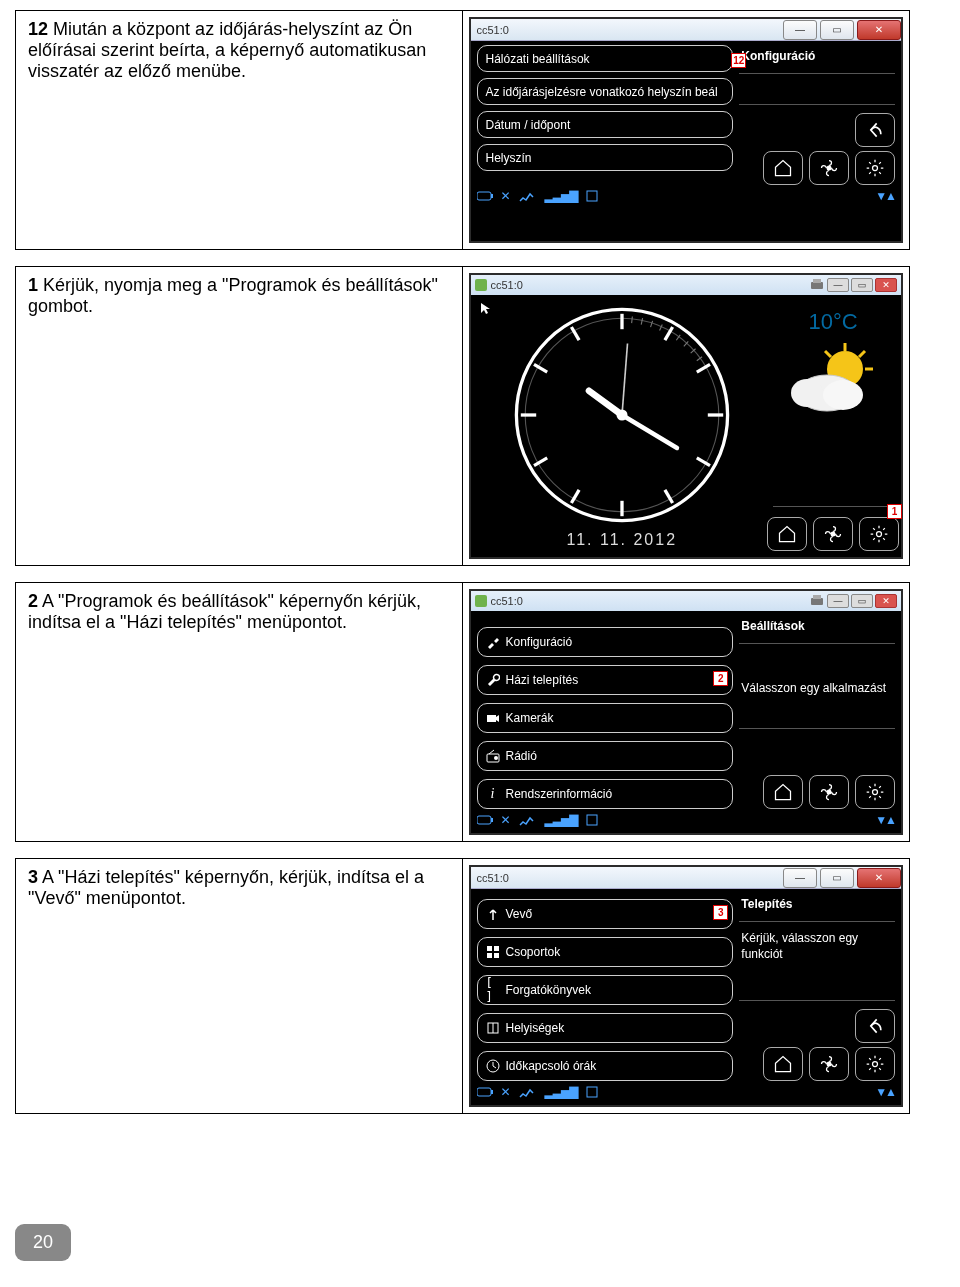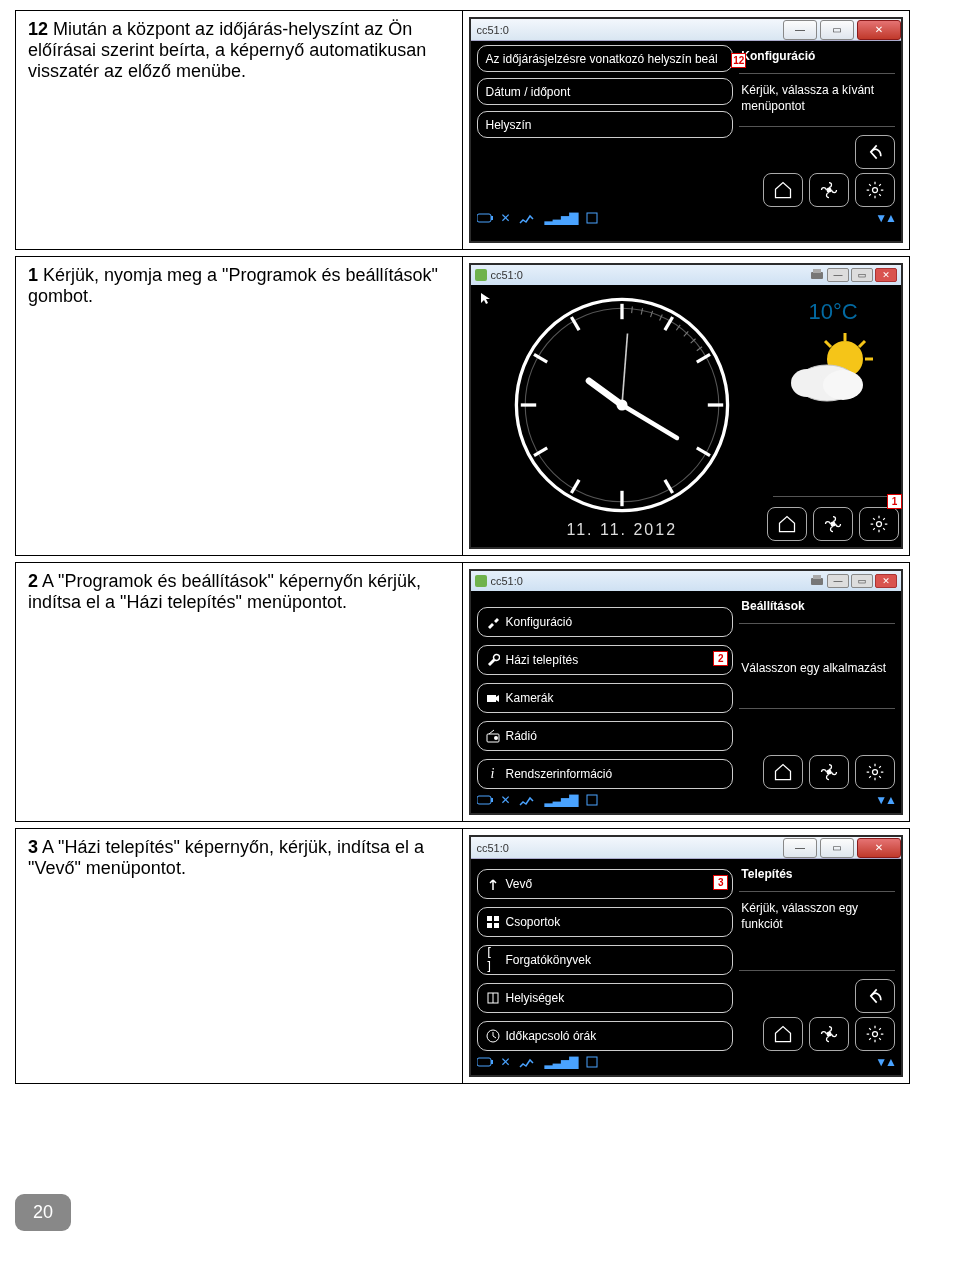--- a/index.html
+++ b/index.html
@@ -1,18 +1,18 @@
 <!DOCTYPE html>
 <html><head>
 <meta charset="utf-8">
 <style>
   * { box-sizing: border-box; margin: 0; padding: 0; }
   body { font-family: Arial, sans-serif; background: #fff; width: 960px; margin: 0 auto; font-size: 18px; color: #000; }
   .page { padding: 10px 50px 10px 15px; }
-  .row { display: flex; border: 1px solid #000; margin-bottom: 6px; }
+  .row { display: flex; border: 1px solid #000; margin-bottom: 16px; }
   .row-inner { display: flex; width: 100%; }
   .cell-left { width: 50%; padding: 8px 12px; border-right: 1px solid #000; }
   .cell-right { width: 50%; padding: 6px; }
   .step-num { font-weight: bold; }
   .section-title { font-size: 24px; font-weight: bold; margin: 22px 0 10px 4px; }
   .window { border: 2px solid #2b2b2b; background: #000; position: relative; font-family: Arial, sans-serif; }
   .titlebar { background: linear-gradient(#e6f0fa,#cfe1f3); height: 20px; display: flex; align-items: center; font-size: 11px; color: #333; padding: 0 4px; }
   .titlebar .ticon { width: 12px; height: 12px; background: #6fb24c; border-radius: 2px; margin-right: 4px; }
   .titlebar .spacer { flex: 1; }
   .titlebar .wbtn { width: 22px; height: 14px; margin-left: 2px; border: 1px solid #888; background: #ddd; display: flex; align-items: center; justify-content: center; font-size: 9px; border-radius: 2px; }
@@ -68,37 +68,39 @@
             <div class="win7-right">
               <div class="win7-btn">—</div>
               <div class="win7-btn">▭</div>
               <div class="win7-btn win7-close">✕</div>
             </div>
           </div>
           <div class="screen">
             <div class="cols">
               <div class="leftcol">
                 <div class="pill">
+                    <span>Hálózati beállítások</span>
+                  </div>
+                <div class="pill">
                     <span>Az időjárásjelzésre vonatkozó helyszín beál</span>
                   </div>
                 <div class="pill">
                     <span>Dátum / időpont</span>
                   </div>
                 <div class="pill">
                     <span>Helyszín</span>
                   </div>
                 <div style="height:8px;"></div>
               </div>
               <div class="rightcol">
                 <div class="side-head">Konfiguráció</div>
                 <div style="position:relative;">
                   <hr class="divider">
                   <div class="badge" style="left:-8px;top:-16px;right:auto;">12</div>
                 </div>
-                <div class="side-text">Kérjük, válassza a kívánt menüpontot</div>
                 <div style="flex:1;"></div>
                 <hr class="divider">
                 <div class="iconbox" style="align-self:flex-end;">
                   <svg width="20" height="20" viewBox="0 0 24 24">
                       <path d="M14 4l-7 8 7 8" stroke="#fff" stroke-width="2" fill="none"></path>
                       <path d="M7 12c5-7 12-2 12 5" stroke="#fff" stroke-width="2" fill="none"></path>
                     </svg>
                 </div>
                 <div class="iconrow" style="align-self:flex-end;">
                   <div class="iconbox">

